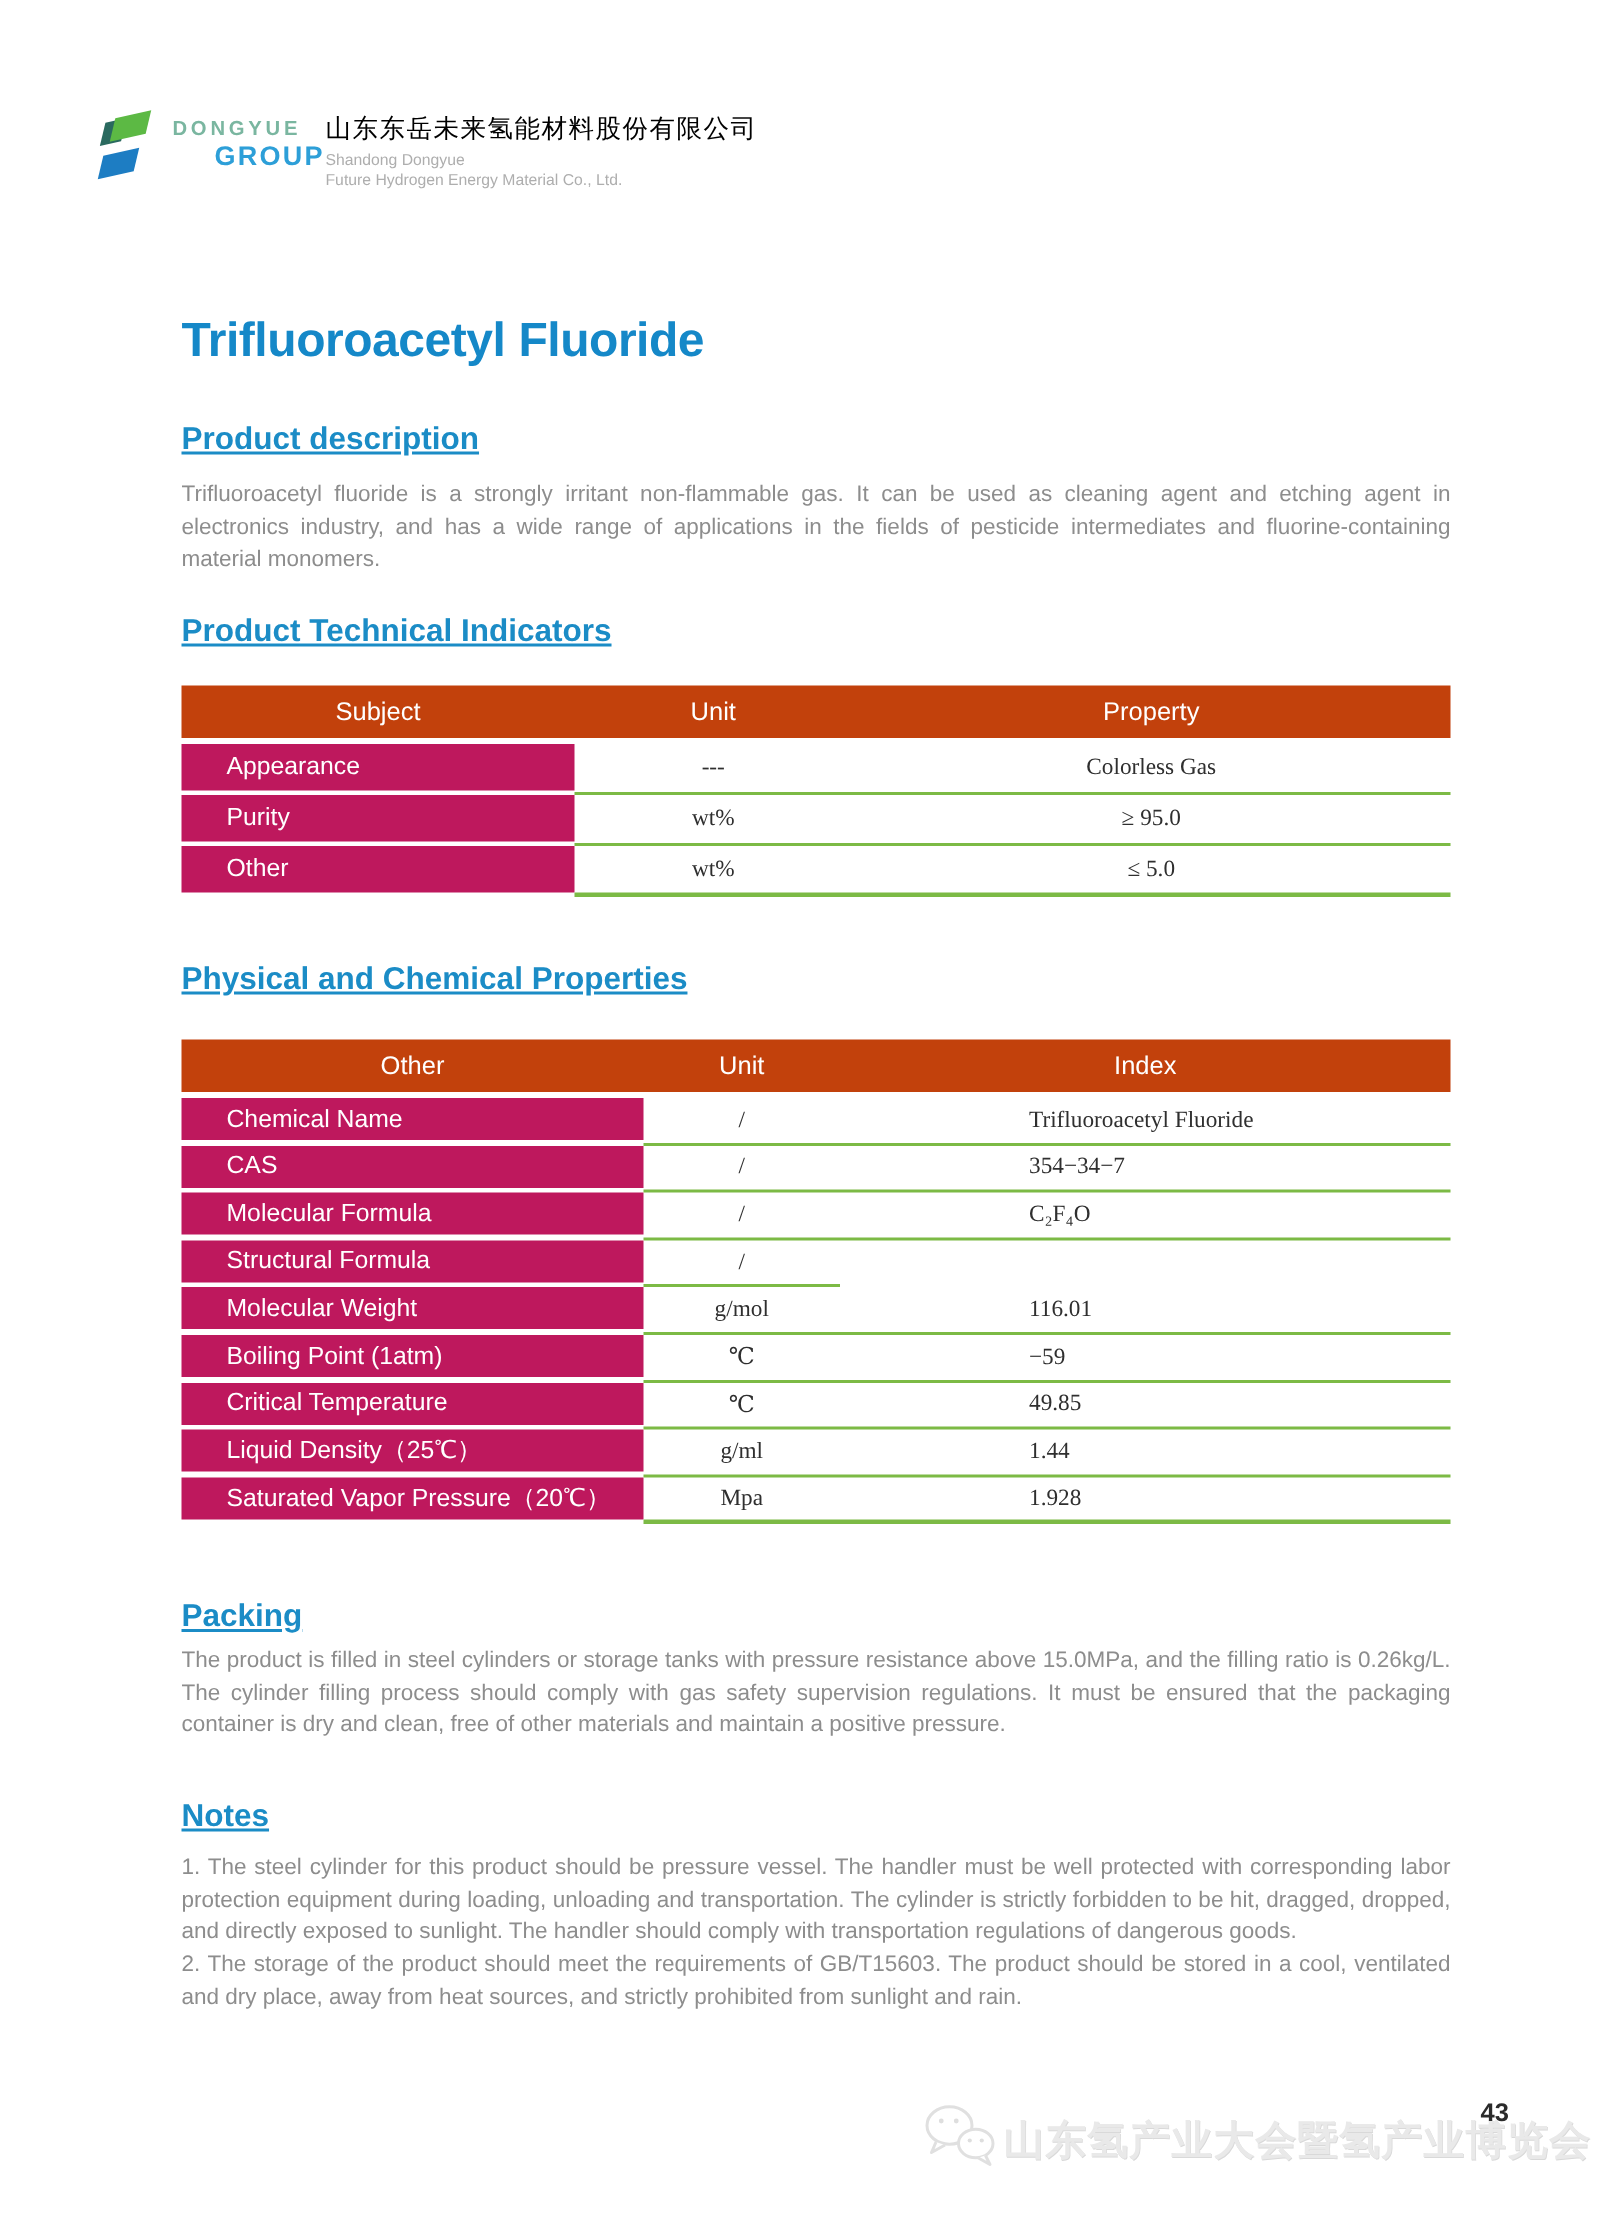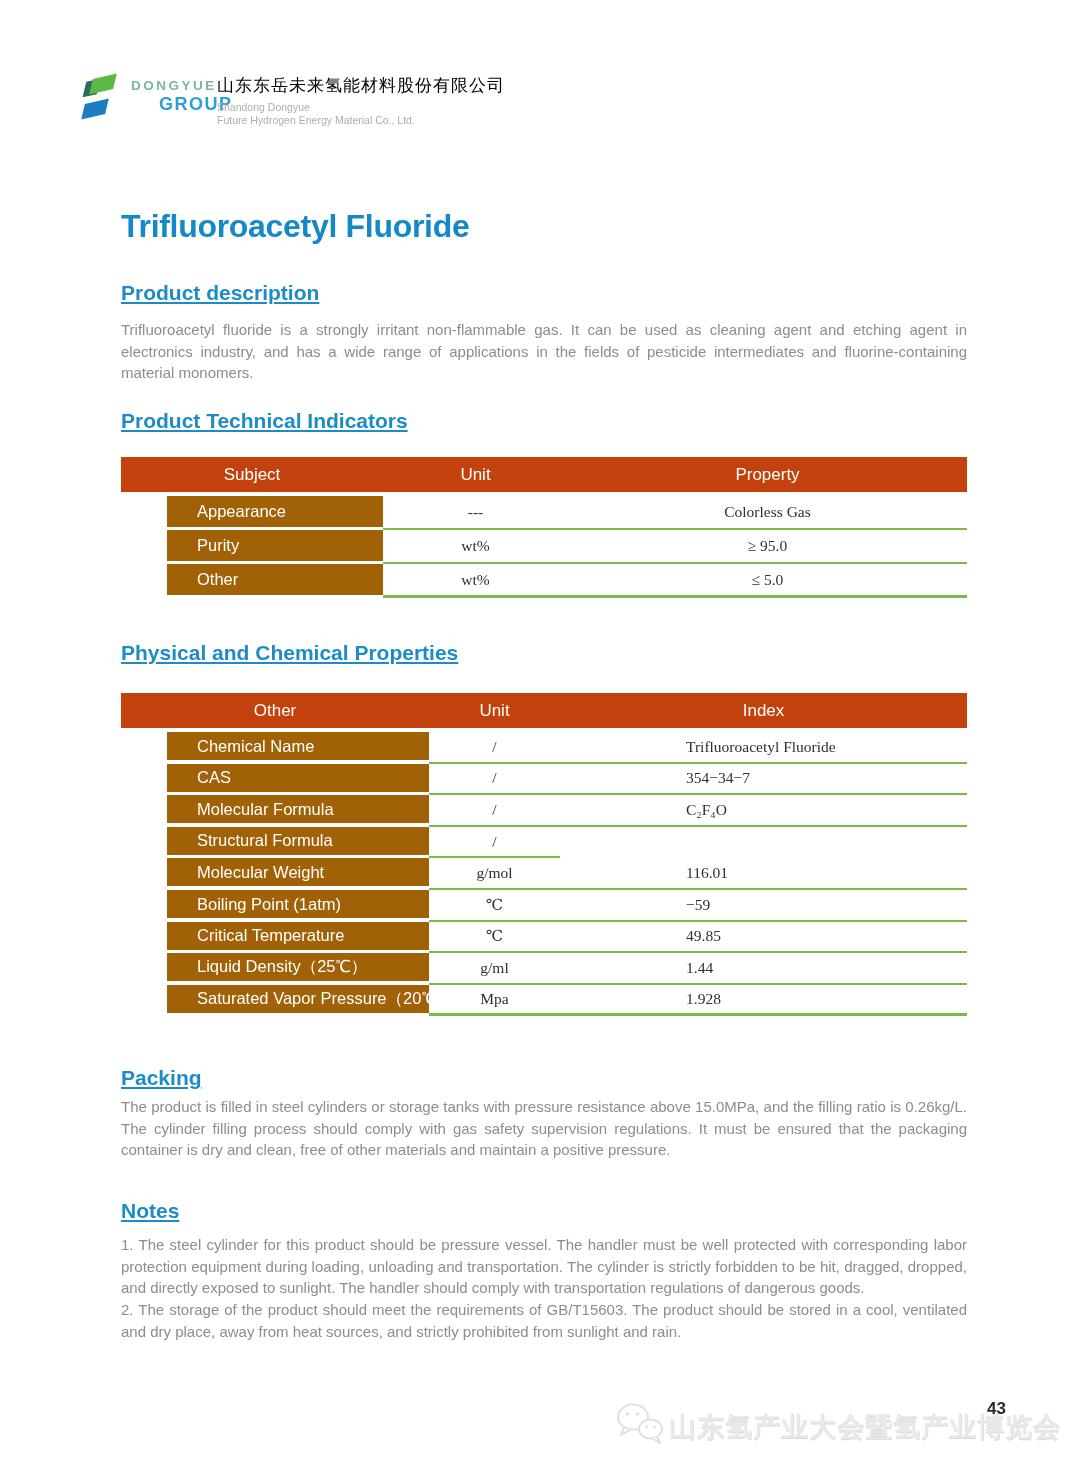--- a/index.html
+++ b/index.html
@@ -7,21 +7,21 @@
   .page {
     position: relative;
     width: 1080px;
     height: 1475px;
     background: #ffffff;
     font-family: "Liberation Sans", sans-serif;
     overflow: hidden;
   }
 
   
-  .logo-area { position: absolute; left: 82px; top: 74px; display: flex; }
+  .logo-area { position: absolute; left: 66px; top: 74px; display: flex; }
   .logo-mark { position: relative; width: 42px; height: 52px; }
   .leaf { position: absolute; transform: skew(-26deg) rotate(-14deg); }
   .leaf-dark  { left: 3px;  top: 6px;  width: 13px; height: 16px; background: #2a6a5f; }
   .leaf-green { left: 10px; top: 2px;  width: 22px; height: 16px; background: #5cb944; }
   .leaf-blue  { left: 2px;  top: 27px; width: 22px; height: 16px; background: #1d7dc3; }
   .logo-text { margin-left: 7px; padding-top: 4px; }
   .logo-dongyue { font-size: 13.5px; letter-spacing: 2.5px; color: #7ab6a0; font-weight: 600; }
   .logo-group   { font-size: 18px;   letter-spacing: 1.5px; color: #2d9fd8; font-weight: 700; line-height: 1; margin-top: 2px; margin-left: 28px; }
   .company { position: absolute; left: 217px; top: 74px; }
   .company-cn { font-size: 17px; color: #000000; letter-spacing: 1px; }
@@ -59,24 +59,23 @@
   .thead { display: grid; height: 35px; background: #c2410c; color: #fff; margin-bottom: 4px; }
   .t-tech .thead, .t-tech .trow { grid-template-columns: 262px 185px 399px; }
   .t-phys .thead, .t-phys .trow { grid-template-columns: 308px 131px 407px; }
   .th { display: flex; align-items: center; justify-content: center; font-size: 17px; }
 
   .trow { display: grid; }
   .t-tech .trow { height: 34px; }
   .t-phys .trow { height: 31.6px; }
 
   .td-label {
-    background: #a16207; color: #ffffff; font-size: 16.5px;
+    background: #be185d; color: #ffffff; font-size: 16.5px;
     display: flex; align-items: center; padding-left: 30px; margin-bottom: 3.5px;
     white-space: nowrap;
-    margin-left: 46px;
   }
   .td-unit, .td-value {
     font-family: "Liberation Serif", "DejaVu Serif", serif;
     font-size: 15.5px; color: #2f2f2f;
     display: flex; align-items: center;
     border-bottom: 2px solid #7cba45;
   }
   .td-unit { justify-content: center; }
   .t-tech .td-value { justify-content: center; }
   .t-phys .td-value { padding-left: 126px; }

